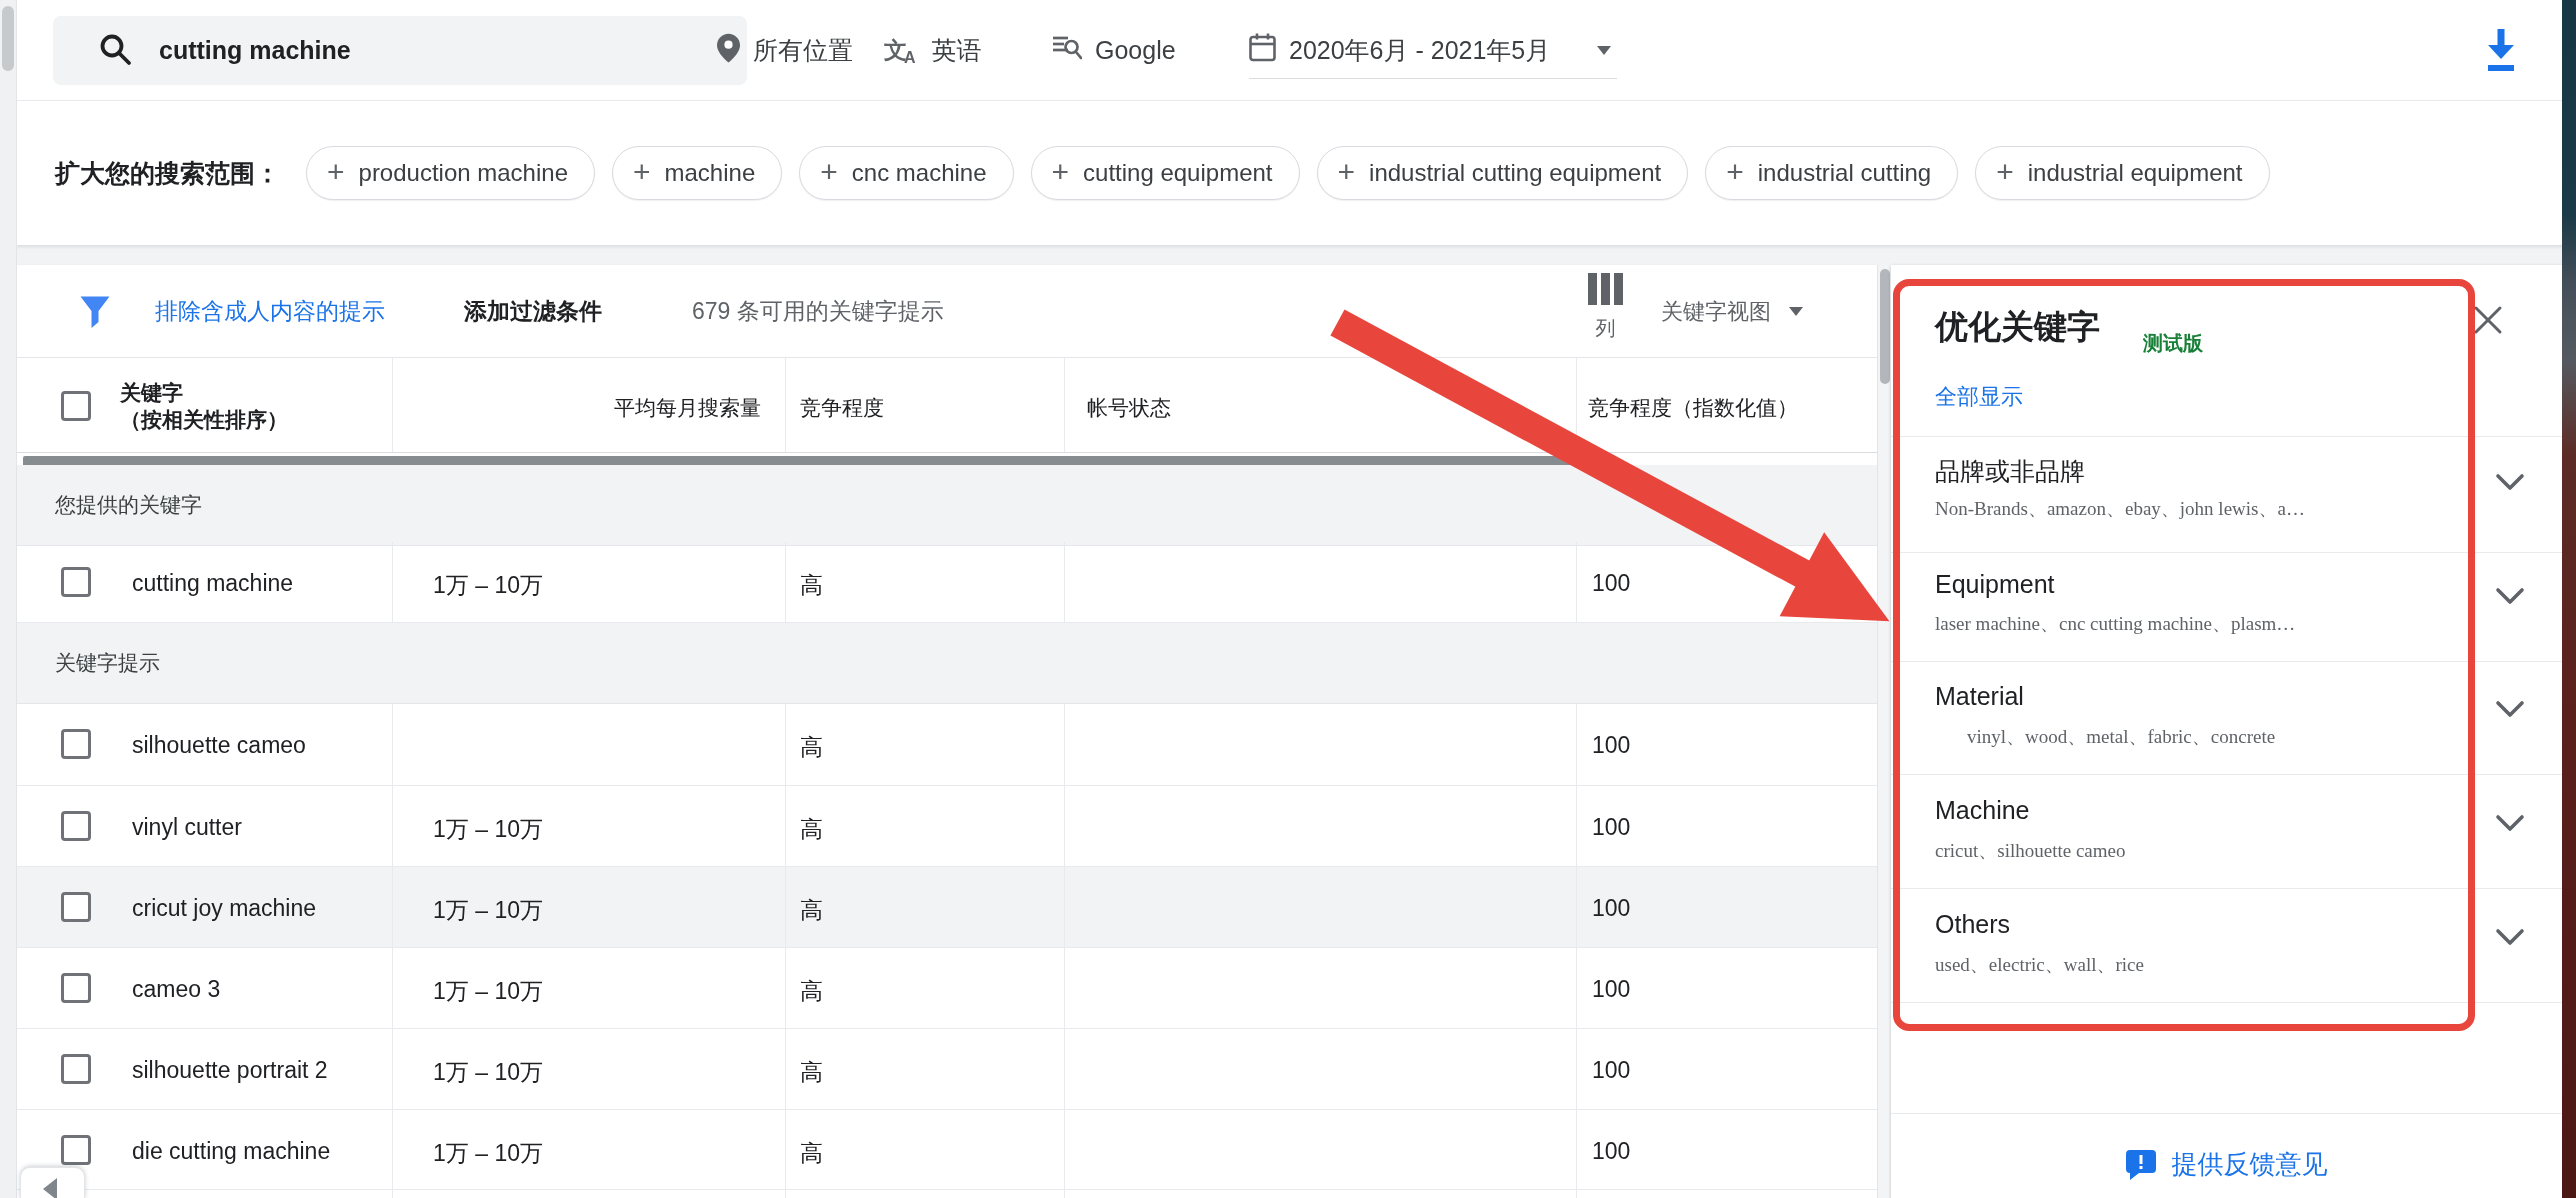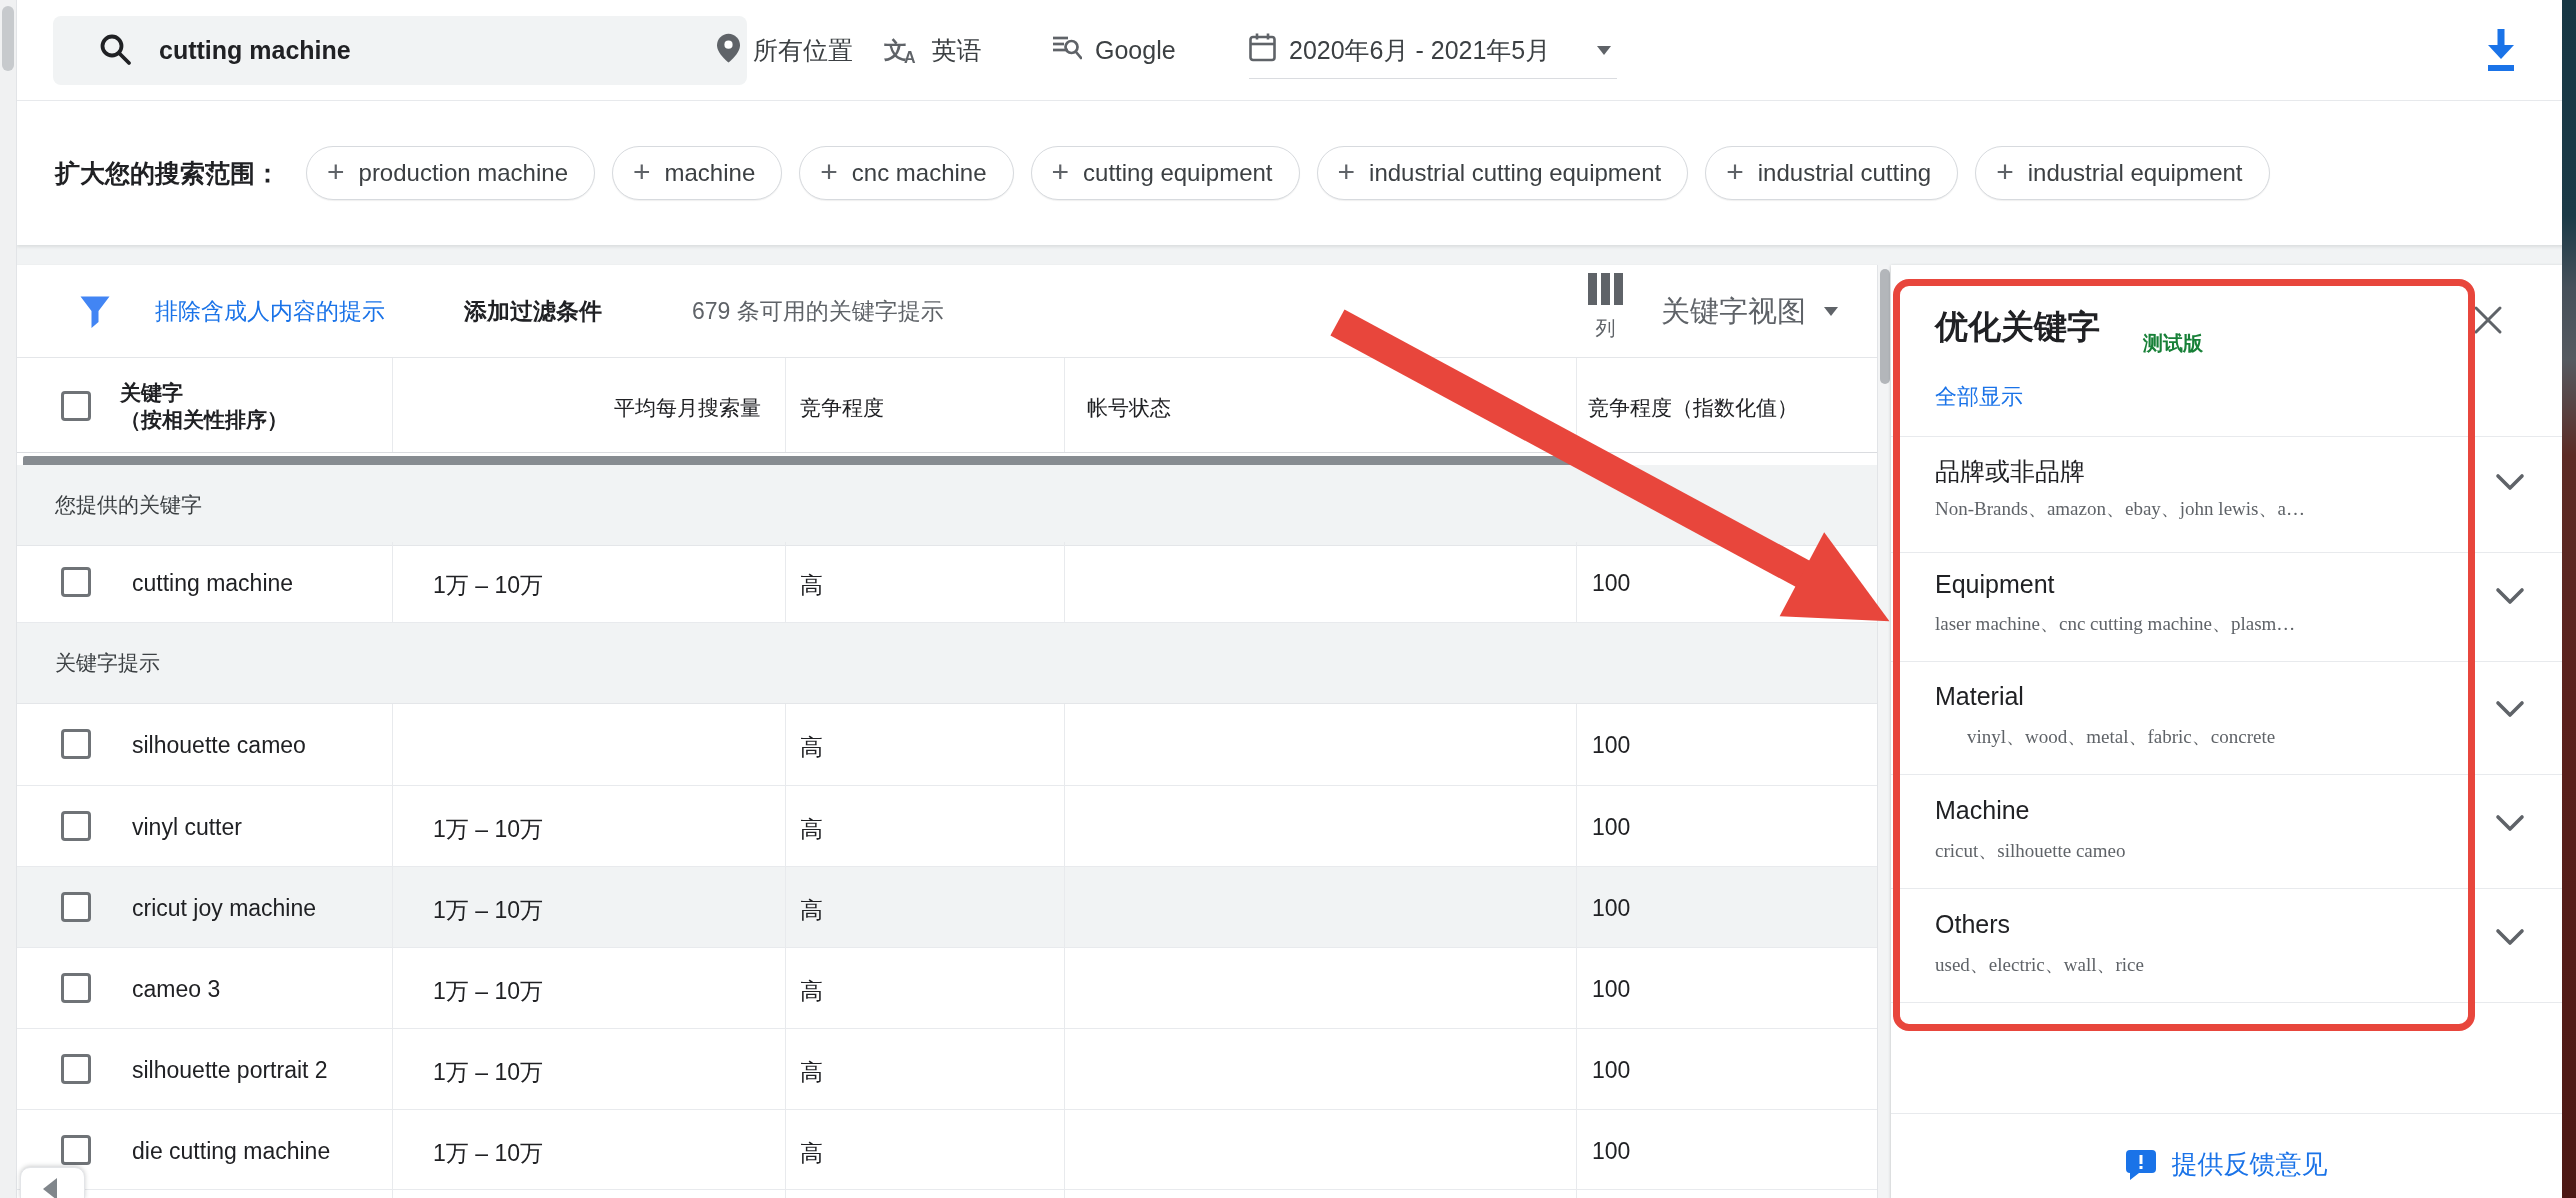--- a/index.html
+++ b/index.html
@@ -37,21 +37,21 @@
   
   .card { left:17px; top:265px; width:1860px; height:934px; background:#fff; box-shadow:0 1px 2px rgba(60,64,67,.25); z-index:1; }
   .toolbar { position:absolute; left:0; top:0; width:100%; height:93px; border-bottom:1px solid #e4e6e9; }
   .tool-link { position:absolute; top:0; height:93px; display:flex; align-items:center; font-size:23px; cursor:pointer; }
   .blue { color:#1a73e8; }
   .grey-txt { color:#5f6368; }
   .cols-group { position:absolute; left:1559px; top:8px; width:59px; text-align:center; cursor:pointer; }
   .cols-group .bars { display:inline-flex; gap:4px; }
   .cols-group .bar { width:9px; height:32px; background:#5f6368; }
   .cols-group .lbl { font-size:20px; color:#5f6368; margin-top:6px; }
-  .view-dd { position:absolute; left:1644px; top:0; height:93px; display:flex; align-items:center; gap:18px; font-size:29px; color:#5f6368; cursor:pointer; }
+  .view-dd { position:absolute; left:1644px; top:0; height:93px; display:flex; align-items:center; gap:18px; font-size:22px; color:#5f6368; cursor:pointer; }
 
   .gridlines { background-image:linear-gradient(#e8eaed,#e8eaed),linear-gradient(#e8eaed,#e8eaed),linear-gradient(#e8eaed,#e8eaed),linear-gradient(#e8eaed,#e8eaed); background-repeat:no-repeat; background-size:1px 100%; background-position:375px 0,768px 0,1047px 0,1559px 0; }
   .thead { position:absolute; left:0; top:93px; width:100%; height:95px; border-bottom:1px solid #dadce0; font-size:21px; color:#202124; }
   .thead .h-kw { position:absolute; left:103px; top:21px; font-weight:700; line-height:1.3; }
   .thead .h-kw .sub { font-weight:700; }
   .h-avg { position:absolute; left:198px; top:36px; width:546px; text-align:right; }
   .h-comp { position:absolute; left:783px; top:36px; }
   .h-status { position:absolute; left:1070px; top:36px; }
   .h-idx { position:absolute; left:1571px; top:36px; }
 

